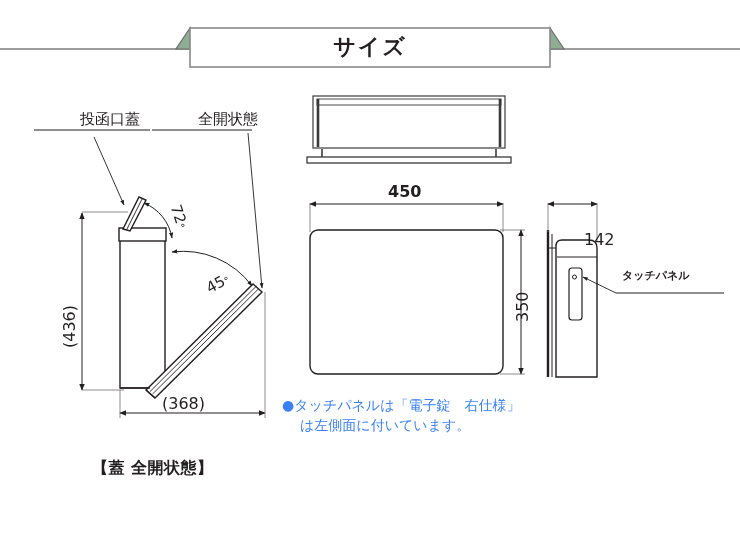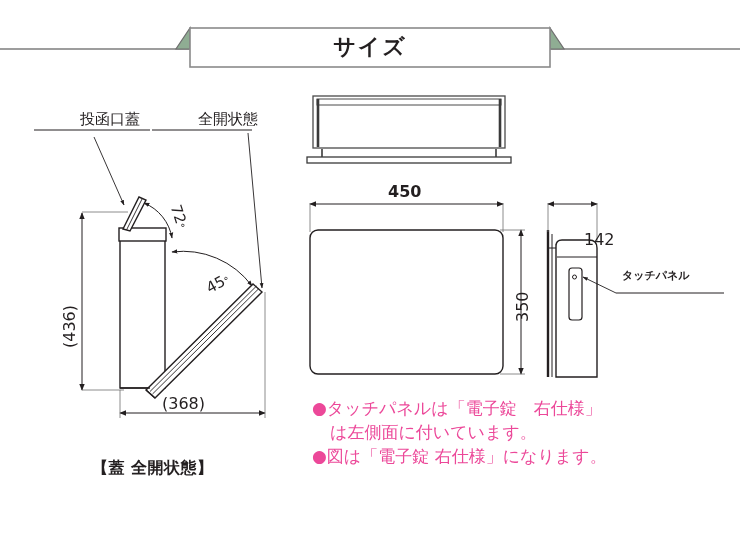--- a/index.html
+++ b/index.html
@@ -81,25 +81,25 @@
   #caption-open {
     position: absolute;
     left: 92px; top: 458px;
     font-size: 16px;
     font-weight: 600;
     letter-spacing: 0.5px;
   }
   
   #notes {
     position: absolute;
-    left: 312px; top: 396px;
+    left: 282px; top: 396px;
     width: 330px;
-    font-size: 17px;
+    font-size: 14px;
     line-height: 1.42;
-    color: #ec4899;
+    color: #3b82f6;
   }
   .note-line { white-space: nowrap; }
   .note-indent { padding-left: 18px; }
   .touch-label {
     position: absolute;
     left: 622px; top: 270px;
     font-size: 11px;
     font-weight: bold;
   }
 </style>
@@ -230,16 +230,15 @@
   <div class="txt dim dim-rot" style="left:515px; top:322px;">350</div>
 
   <div class="txt dim" style="left:584px; top:184px;margin-top:48px;">142</div>
   <div class="txt touch-label">タッチパネル</div>
 
   <div id="caption-open">【蓋 全開状態】</div>
 
   <div id="notes">
     <div class="note-line"><span>●</span><span>タッチパネルは「電子錠　右仕様」</span></div>
     <div class="note-line note-indent">は左側面に付いています。</div>
-    <div class="note-line"><span>●</span><span>図は「電子錠 右仕様」になります。</span></div>
   </div>
 
 </div>
 
 </body></html>

